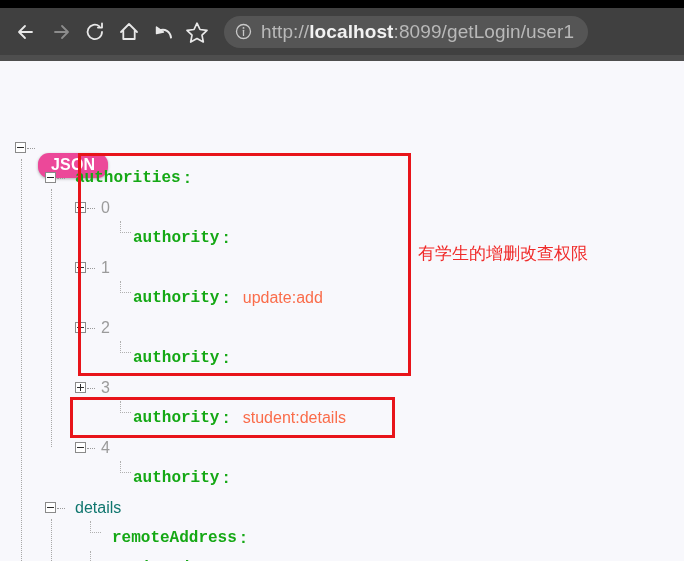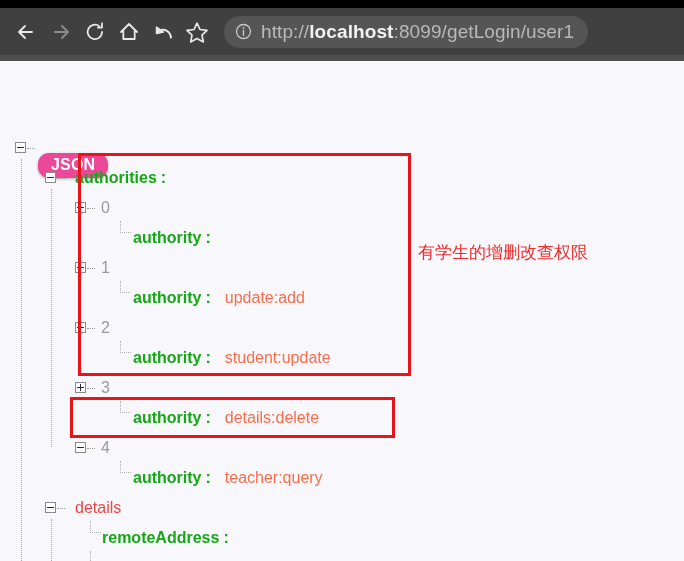--- a/index.html
+++ b/index.html
@@ -123,23 +123,24 @@
     width: 10px;
     height: 11px;
     border-left: 1px dotted #b0b0b0;
     border-bottom: 1px dotted #b0b0b0;
   }
 
   .key {
     color: #15a815;
     font-weight: bold;
     font-size: 16px;
+    font-family: Liberation Mono, monospace;
   }
   .key-plain {
-    color: #ef4444;
+    color: #0f766e;
     font-size: 16px;
   }
   .colon {
     color: #15a815;
     font-weight: bold;
     font-size: 16px;
     margin-left: 4px;
   }
   .val {
     color: #fa6c4a;
@@ -174,21 +175,21 @@
     pointer-events: none;
   }
 
   #annotation-note {
     position: absolute;
     left: 418px;
     top: 182px;
     color: #ef2a2a;
     font-size: 17px;
     line-height: 22px;
-    font-family: Liberation Mono, monospace;
+    font-family: Liberation Sans, sans-serif;
     text-shadow: 0 0 1px rgba(255,255,255,0.9);
   }
 </style>
 </head>
 <body>
 
 <div id="browser-top-strip"></div>
 
 <div id="browser-toolbar">
 
@@ -285,56 +286,54 @@
 
   <div class="expander plus" style="left:75px; top:261px;"></div>
   <div class="exp-dots" style="left:87px; top:267px;"></div>
   <div class="row" style="left:101px; top:255px;">
     <span class="idx">2</span>
   </div>
   <div class="elbow" style="left:120px; top:280px;"></div>
   <div class="row" style="left:133px; top:285px;">
     <span class="key">authority</span>
     <span class="colon">:</span>
-    <span class="val">student:update</span>
   </div>
 
   <div class="expander plus" style="left:75px; top:321px;"></div>
   <div class="exp-dots" style="left:87px; top:327px;"></div>
   <div class="row" style="left:101px; top:315px;">
     <span class="idx">3</span>
   </div>
   <div class="elbow" style="left:120px; top:340px;"></div>
   <div class="row" style="left:133px; top:345px;">
     <span class="key">authority</span>
     <span class="colon">:</span>
-    <span class="val">details:delete</span>
+    <span class="val">student:details</span>
   </div>
 
   <div class="expander" style="left:75px; top:381px;"></div>
   <div class="exp-dots" style="left:87px; top:387px;"></div>
   <div class="row" style="left:101px; top:375px;">
     <span class="idx">4</span>
   </div>
   <div class="elbow" style="left:120px; top:400px;"></div>
   <div class="row" style="left:133px; top:405px;">
     <span class="key">authority</span>
     <span class="colon">:</span>
-    <span class="val">teacher:query</span>
   </div>
 
   <div class="expander" style="left:45px; top:441px;"></div>
   <div class="exp-dots" style="left:57px; top:447px;"></div>
   <div class="row" style="left:75px; top:435px;">
     <span class="key-plain">details</span>
   </div>
   <div class="vline" style="left:51px; top:458px; height:48px;"></div>
 
   <div class="elbow" style="left:90px; top:460px;"></div>
-  <div class="row" style="left:102px; top:465px;">
+  <div class="row" style="left:112px; top:465px;">
     <span class="key">remoteAddress</span>
     <span class="colon">:</span>
   </div>
 
   <div class="elbow" style="left:90px; top:490px;"></div>
   <div class="row" style="left:103px; top:495px;">
     <span class="key">sessionId</span>
     <span class="colon">:</span>
     <span class="val">A955CB37B24EB871E21813D05CC37A8C</span>
   </div>

